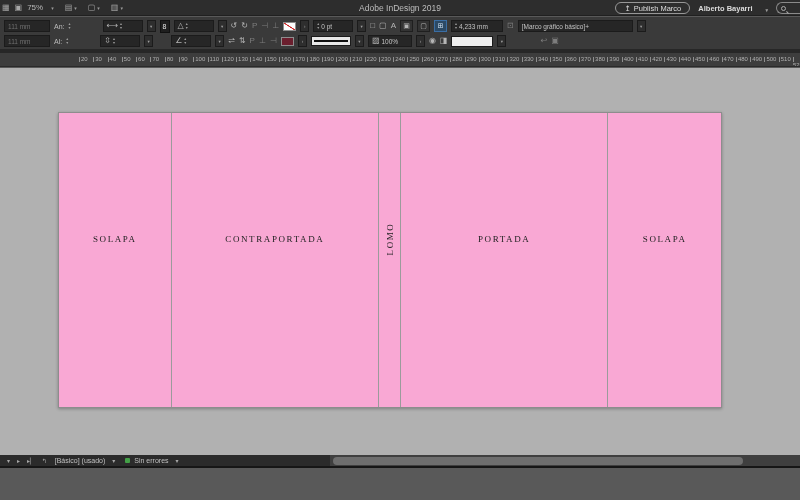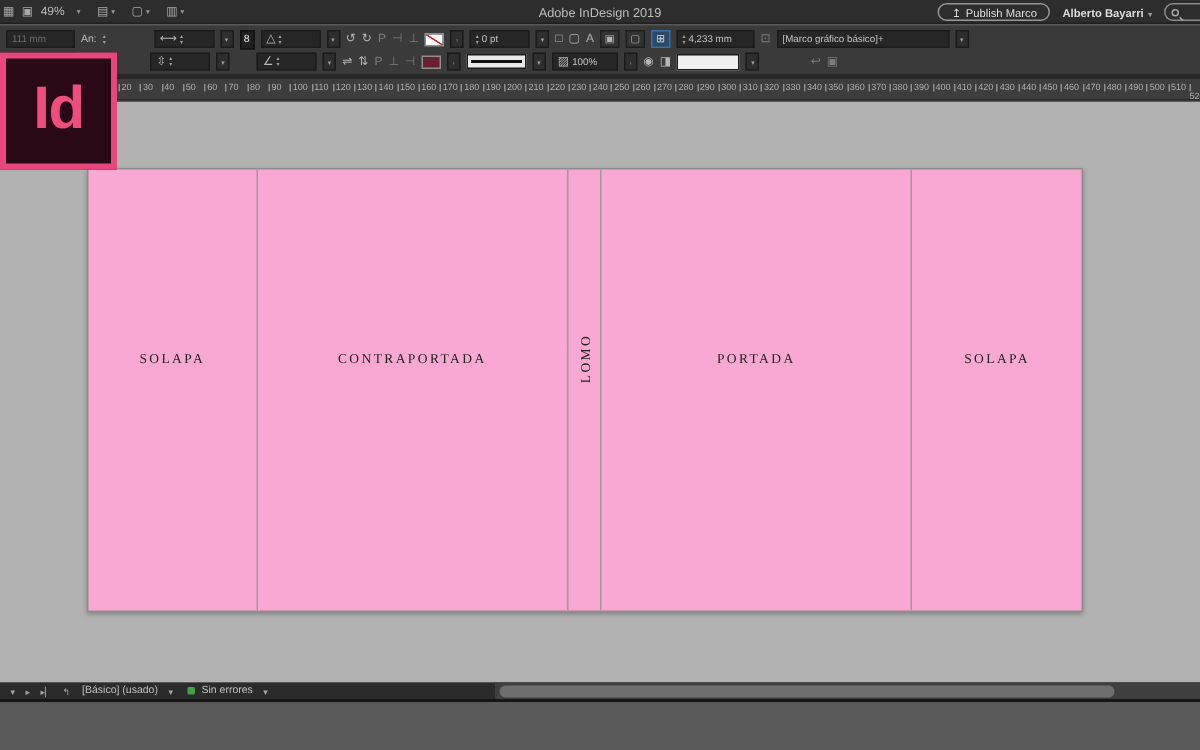--- a/index.html
+++ b/index.html
@@ -14,21 +14,21 @@
   .titlebar{position:absolute;left:0;top:0;width:800px;height:16px;background:#2d2d2d;
     border-bottom:1px solid #202020;display:flex;align-items:center;color:#b9b9b9;font-size:8px;}
   .tb-left{display:flex;align-items:center;gap:5px;padding-left:2px;}
   .tb-icon{color:#a8a8a8;font-size:8px;line-height:10px;}
   .tb-chev{font-size:5px;color:#9a9a9a;}
   .tb-group{display:flex;align-items:center;gap:2px;margin-left:6px;}
   .app-title{position:absolute;left:0;right:0;text-align:center;color:#bdbdbd;font-size:8.5px;pointer-events:none;}
   .tb-right{position:absolute;right:0;top:0;height:16px;display:flex;align-items:center;gap:8px;}
   .publish-btn{display:flex;align-items:center;gap:3px;border:1px solid #979797;border-radius:8px;
     padding:1px 8px;height:12px;color:#dedede;font-size:7.5px;white-space:nowrap;background:transparent;}
-  .user-chip{display:flex;align-items:flex-end;gap:3px;color:#dcdcdc;font-size:7.5px;font-weight:bold;white-space:nowrap;}
+  .user-chip{display:flex;align-items:flex-end;gap:13px;color:#dcdcdc;font-size:7.5px;font-weight:bold;white-space:nowrap;}
   .search-frag{width:30px;height:12px;border:1px solid #8a8a8a;border-right:none;
     border-radius:7px 0 0 7px;display:flex;align-items:center;padding-left:4px;margin-right:-6px;}
   .mag{width:5px;height:5px;border:1px solid #aaa;border-radius:50%;position:relative;}
   .mag::after{content:"";position:absolute;width:3px;height:1px;background:#aaa;
     transform:rotate(45deg);left:4px;top:5px;}
 
   
   .cpanel{position:absolute;left:0;top:17px;width:800px;height:32px;background:#3a3a3a;}
   .crow{position:absolute;left:0;width:800px;height:14px;display:flex;align-items:center;gap:4px;padding-left:4px;}
   .crow.r1{top:2px;} .crow.r2{top:17px;}
@@ -94,21 +94,21 @@
 </head>
 <body>
 
 <div class="stage">
 
   <div class="titlebar">
     <div class="tb-left">
       <span class="tb-icon">▦</span>
       <span class="tb-icon">▣</span>
       <span style="display:flex;align-items:center;gap:8px;">
-        <span>49%</span>
+        <span>75%</span>
         <span class="tb-chev">▾</span>
       </span>
       <span class="tb-group">
         <span class="tb-icon">▤</span>
         <span class="tb-chev">▾</span>
       </span>
       <span class="tb-group">
         <span class="tb-icon">▢</span>
         <span class="tb-chev">▾</span>
       </span>
@@ -312,23 +312,20 @@
         </div>
         <div class="sec sec-b" style="width: 208px;">
           <span class="sec-label">PORTADA</span>
         </div>
         <div class="sec" style="width: 113px;">
           <span class="sec-label">SOLAPA</span>
         </div>
       </div>
   </div>
 
-  <div class="logo">
-    <span>Id</span>
-  </div>
 
   <div class="statusbar">
     <span class="sb-ic">▾</span>
     <span class="sb-ic">▸</span>
     <span class="sb-ic">▸▏</span>
     <span class="sb-ic">↰</span>
     <span class="sb-text">[Básico] (usado)</span>
     <span class="sb-ic">▾</span>
     <span class="sb-dot"></span>
     <span class="sb-text" style="margin-left:4px;">Sin errores</span>

